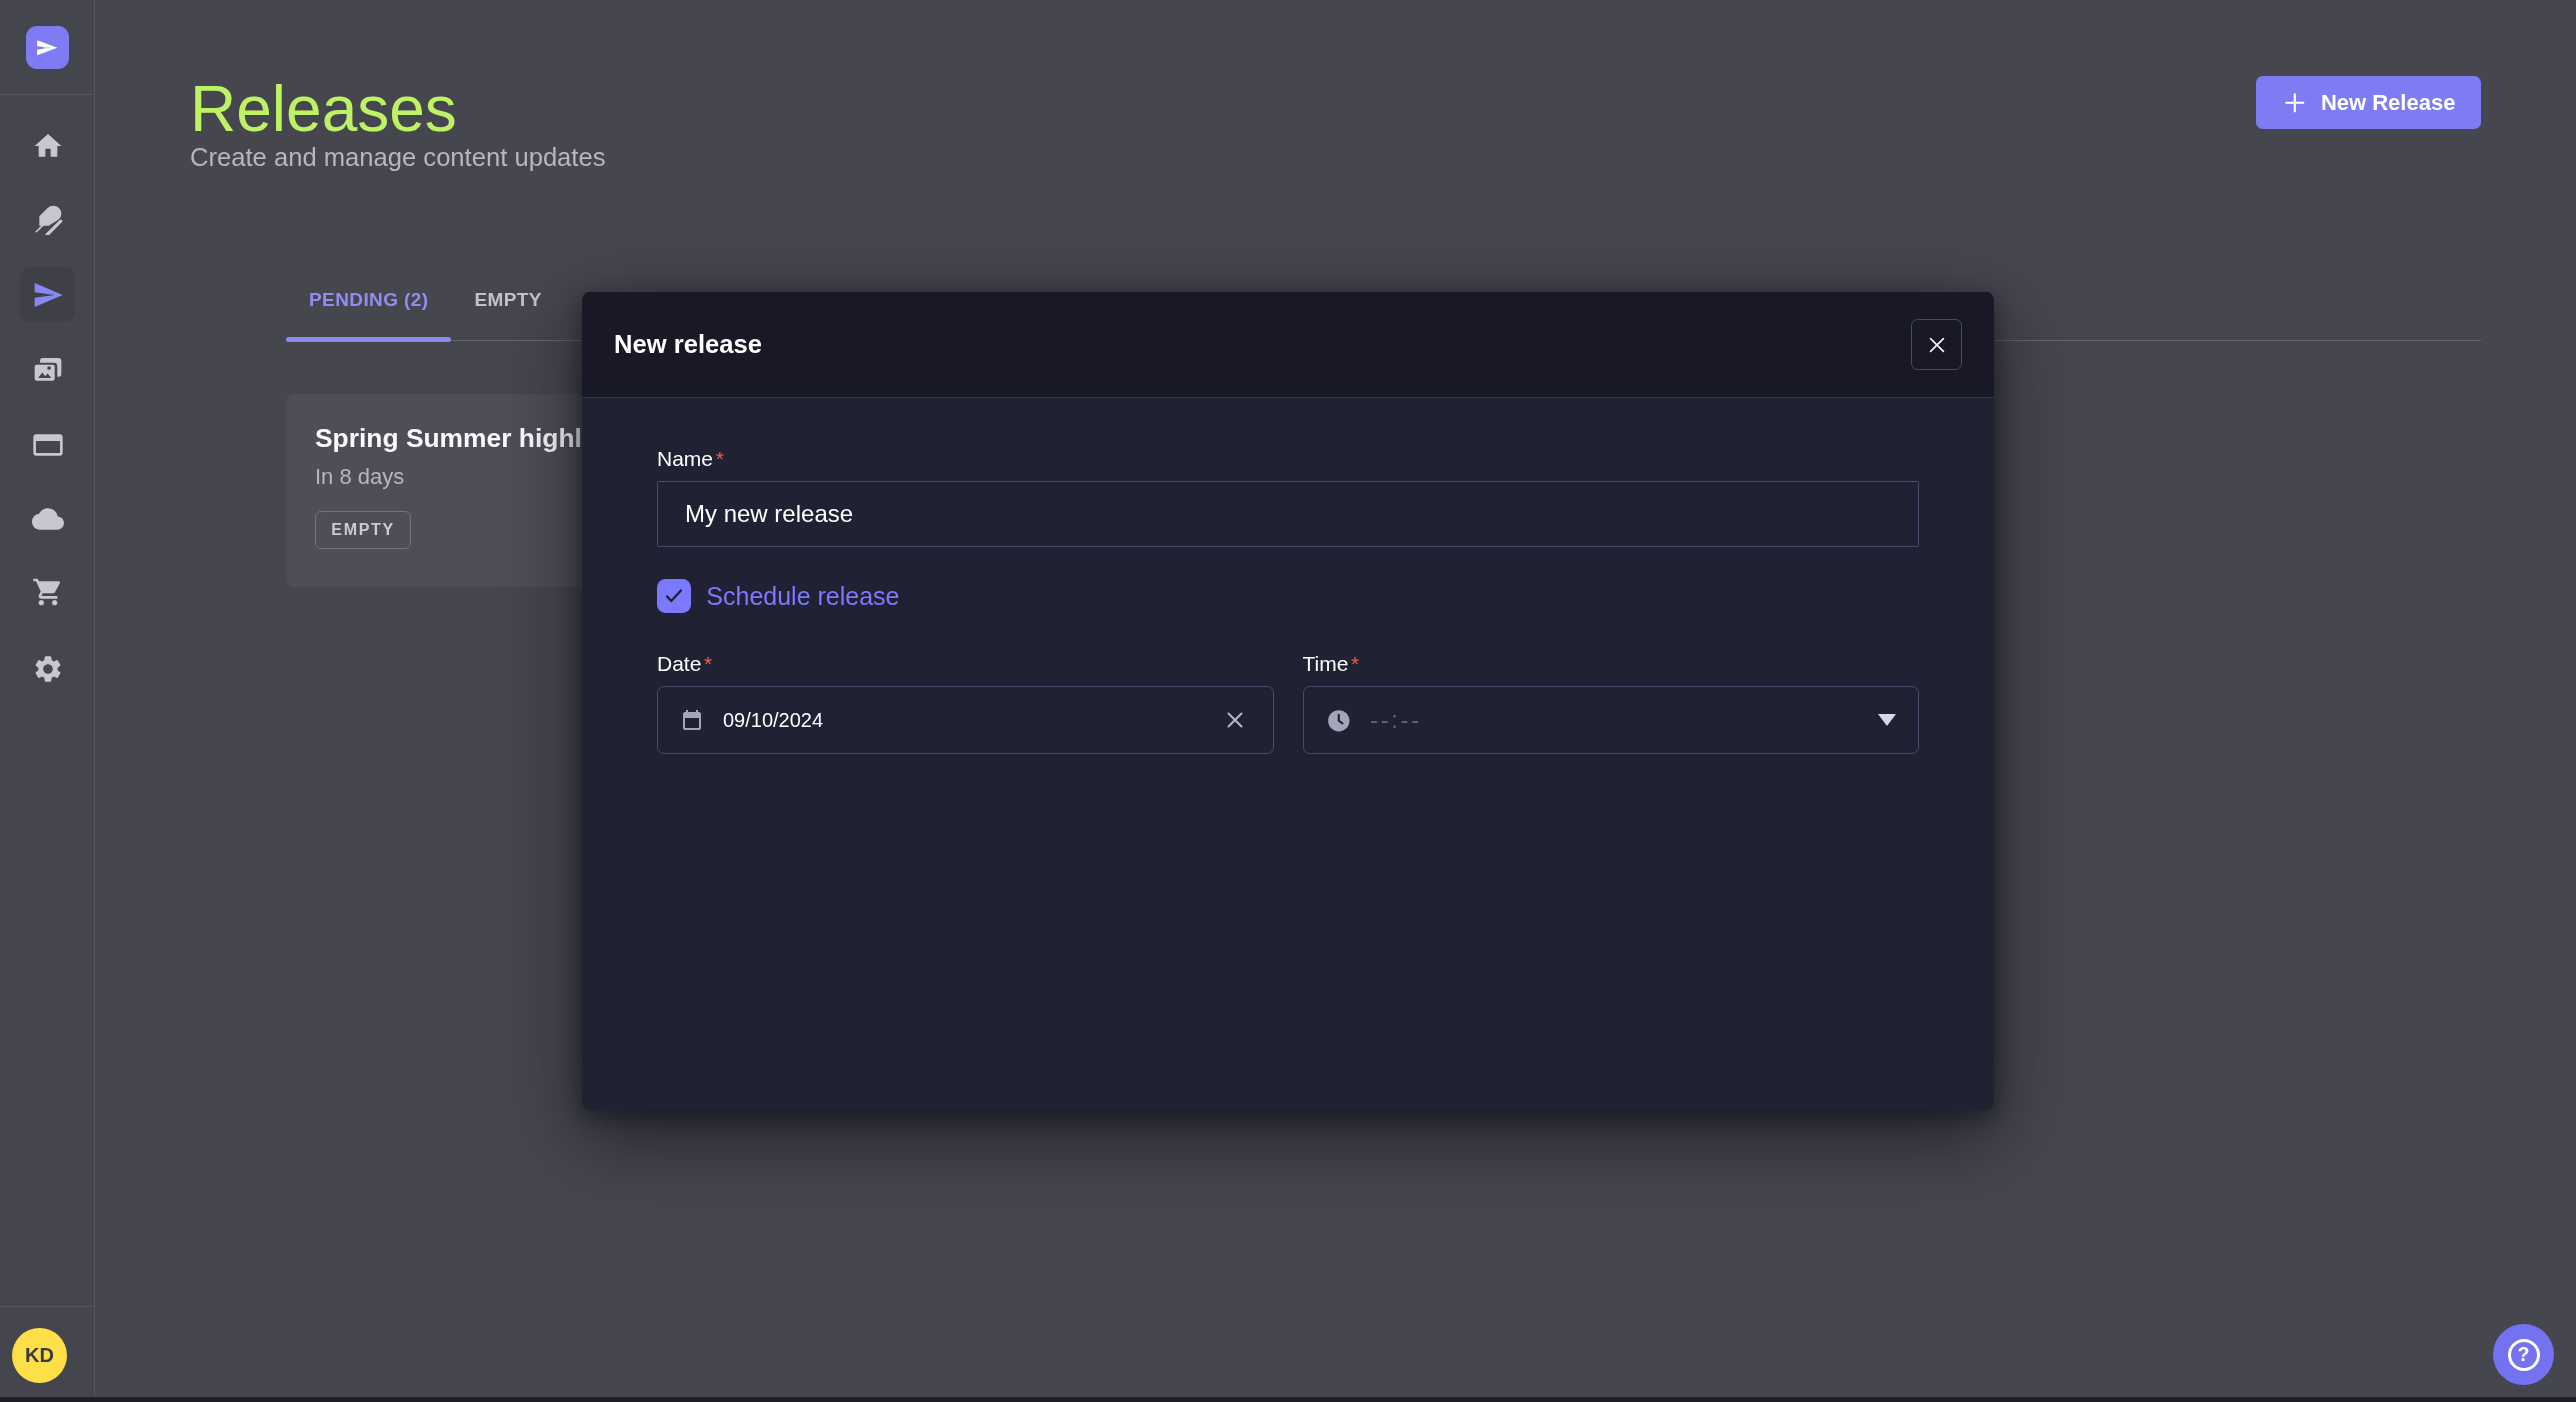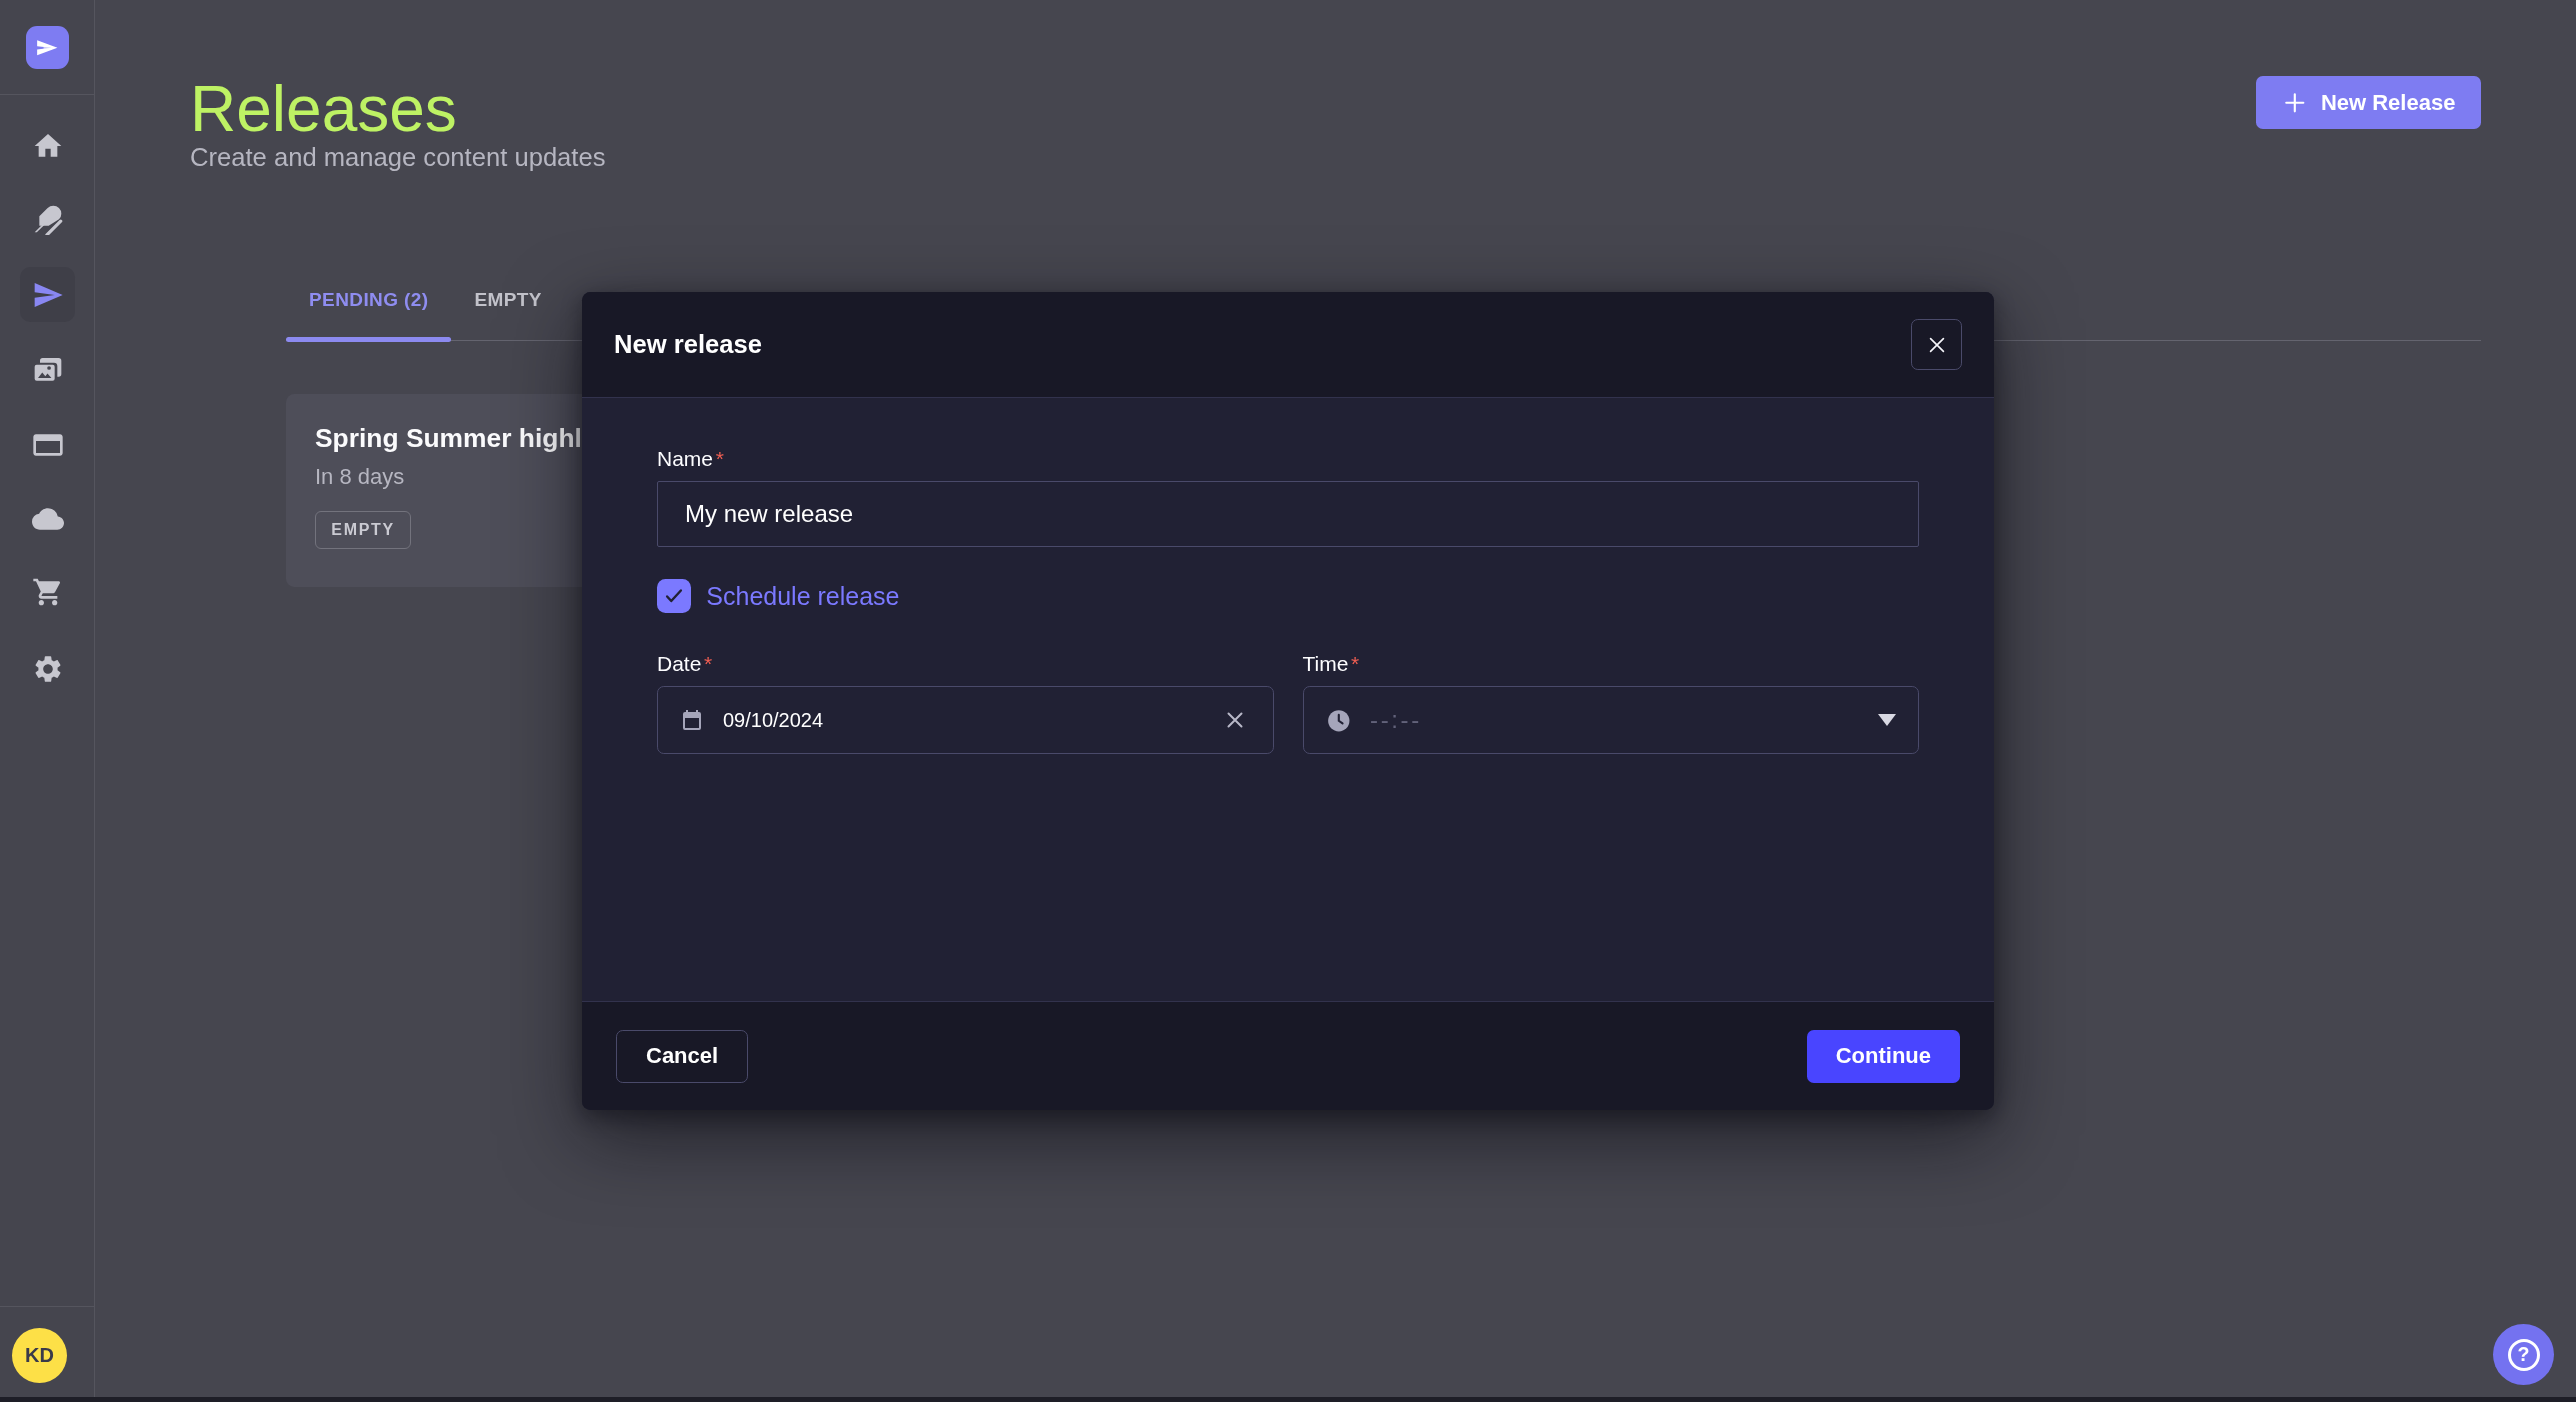--- a/index.html
+++ b/index.html
@@ -288,24 +288,20 @@
             </svg>
             <span class="combo-placeholder">--:--</span>
             <span class="spacer"></span>
             <span class="caret"></span>
           </div>
         </div>
       </div>
 
     </div>
 
-    <div class="modal-footer">
-      <button class="btn btn-cancel">Cancel</button>
-      <button class="btn btn-continue">Continue</button>
-    </div>
   </div>
 
   <button class="help-fab">
     <span class="help-ring">?</span>
   </button>
 
   <div class="edge-strip"></div>
 </div>
 
 

